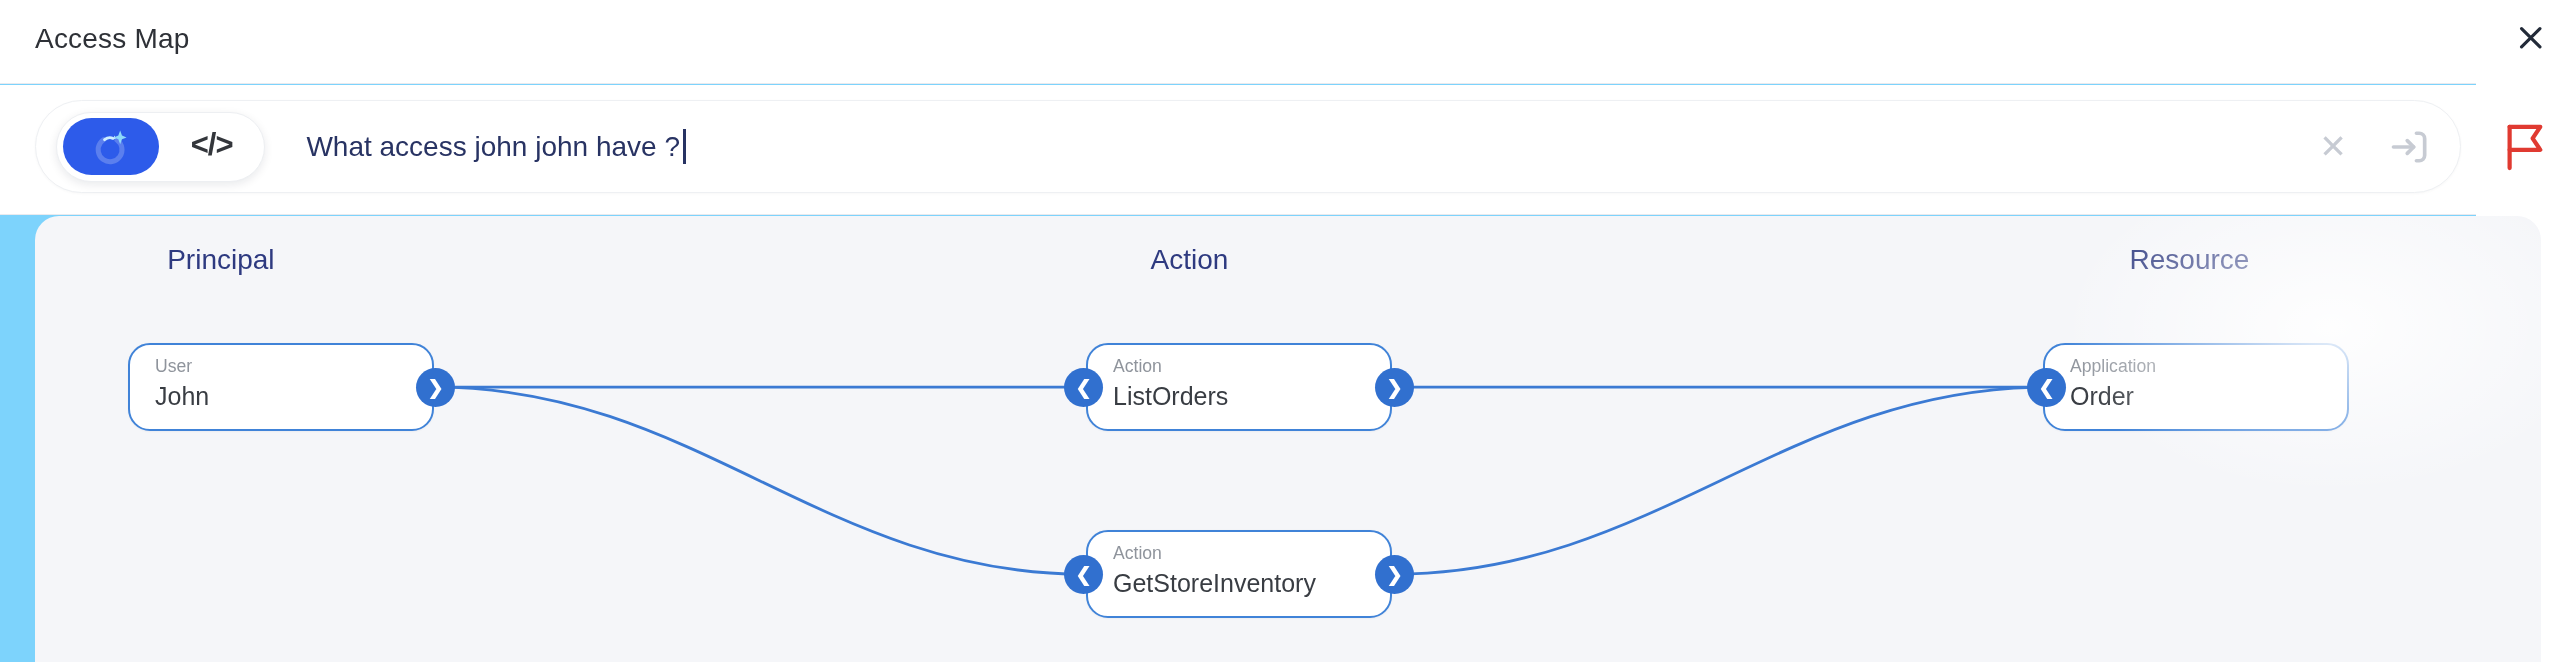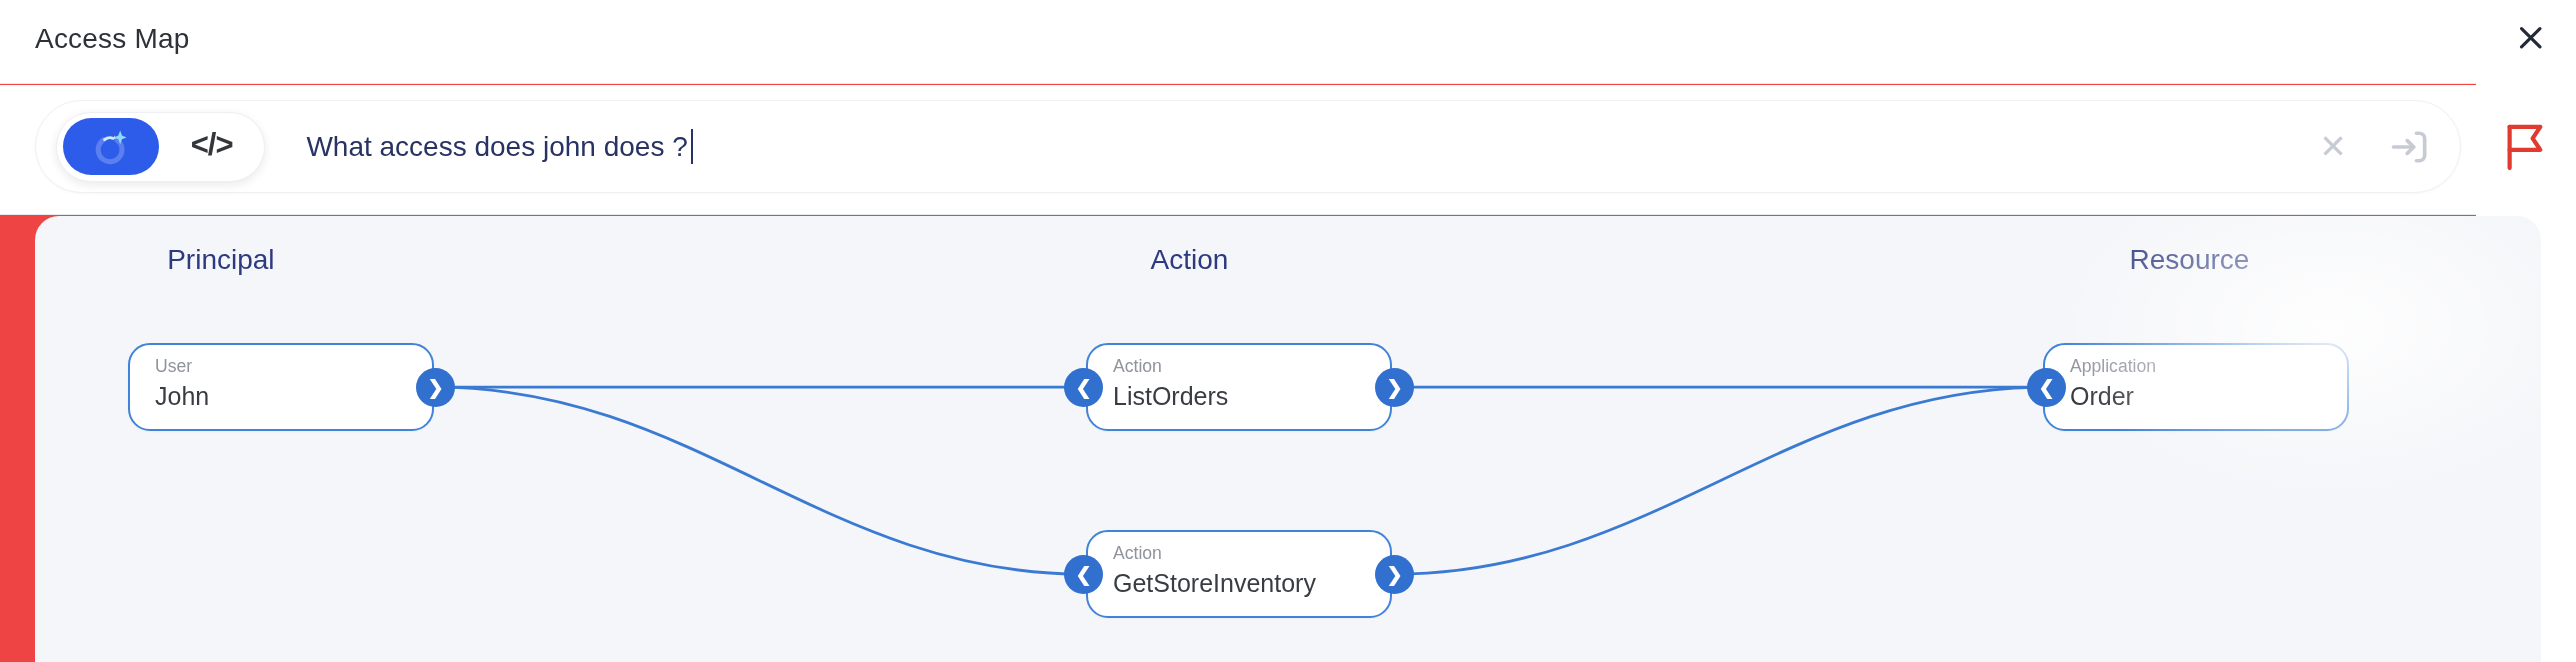--- a/index.html
+++ b/index.html
@@ -1,18 +1,18 @@
 <!DOCTYPE html>
 <html style="font-size:15px"><head>
 <meta charset="utf-8">
 <style>
   * { margin:0; padding:0; box-sizing:border-box; }
   html,body { width:2576px; height:663px; background:#ffffff; overflow:hidden;
               font-family:"Liberation Sans", sans-serif; }
-  .stage { position:relative; width:2476px; height:663px; background:#ef4444; }
+  .stage { position:relative; width:2476px; height:663px; background:#7dd3fc; }
 
   
   .hdr { position:absolute; left:0; top:0; width:100%; height:83px; background:#fff; }
   .hdr-title { position:absolute; left:35px; top:23px; font-size:28px; font-weight:500; color:#2e3137; letter-spacing:0.2px; }
   .hdr-close { position:absolute; left:2505px; top:12px; width:52px; height:52px; border:none; background:transparent;
                display:flex; align-items:center; justify-content:center; cursor:pointer; }
   .hdr-close svg { width:31.5px; height:31.5px; stroke:#222a38; stroke-width:2.4; stroke-linecap:round; }
   .divider { position:absolute; left:0; width:100%; height:0; border-top:1.9px solid #e9eaee; }
   .div1 { top:83px; } .div2 { top:214px; }
 
@@ -87,21 +87,21 @@
             <circle cx="23" cy="27" r="13" stroke="rgba(255,255,255,0.22)" stroke-width="5.5" stroke-linecap="round" stroke-dasharray="66 16" transform="rotate(-55 23 27)"></circle>
             <path d="M17 16 q4.5 -3.5 9 -1.5" stroke="#cdeeff" stroke-width="3.2" stroke-linecap="round"></path>
             <path d="M26.5 15.5 l1.2 -4 l1.8 3.2 z" fill="#cdeeff"></path>
             <path d="M34 6 L36 11.5 L41 13.5 L36 15.5 L34 21 L32 15.5 L27 13.5 L32 11.5 Z" fill="#8ed9f8"></path>
           </svg>
         </div>
         <div class="mode-code">&lt;/&gt;</div>
       </div>
 
       <div class="query-box">
-        <span>What access does john does ?</span>
+        <span>What access john john have ?</span>
         <span class="caret"></span>
       </div>
 
       <button class="q-clear">✕</button>
 
       <button class="q-submit">
         <svg width="44" height="44" viewBox="0 0 24 24" fill="none" stroke="#c7cbd3" stroke-width="2" stroke-linecap="round" stroke-linejoin="round">
           <path d="M3 12 h11"></path>
           <path d="M10.5 8.5 L14 12 L10.5 15.5"></path>
           <path d="M15.5 4.5 h1.5 a3 3 0 0 1 3 3 v9 a3 3 0 0 1 -3 3 h-1.5"></path>

